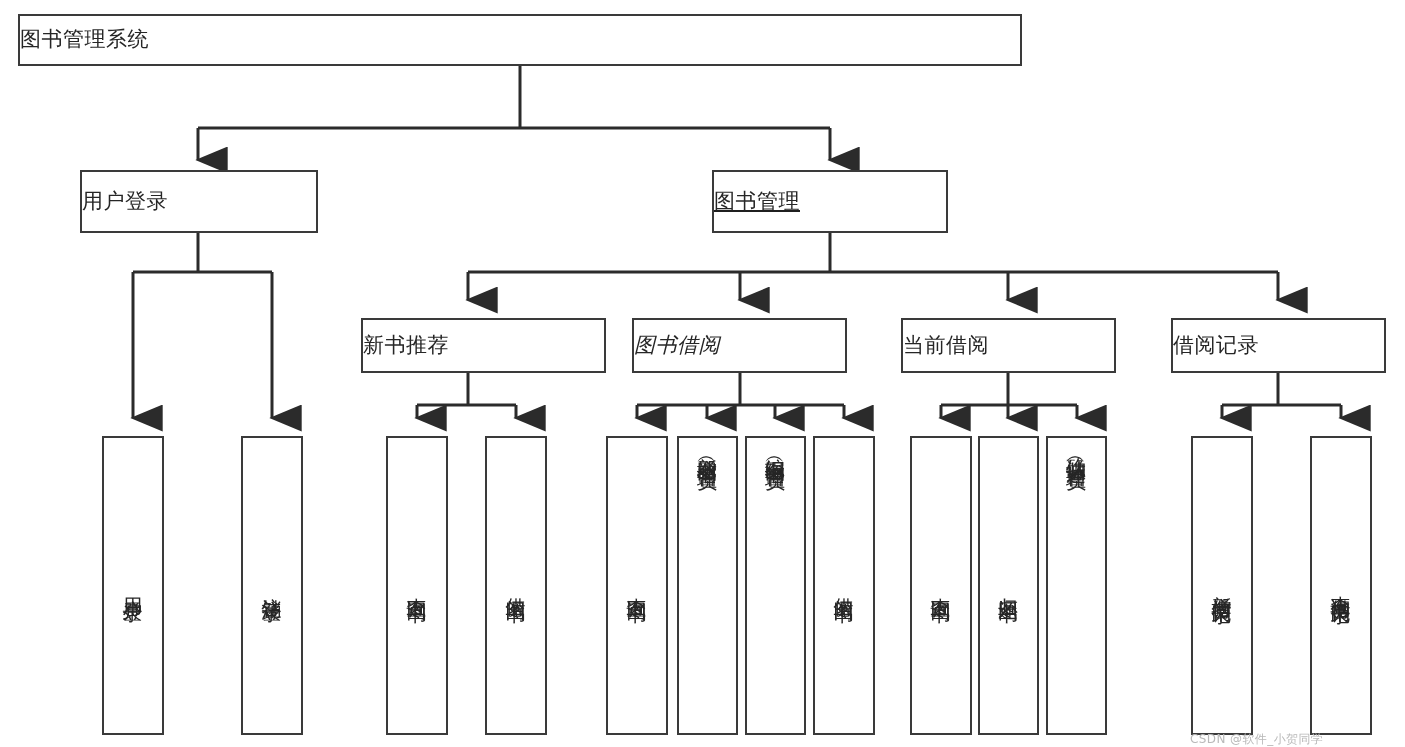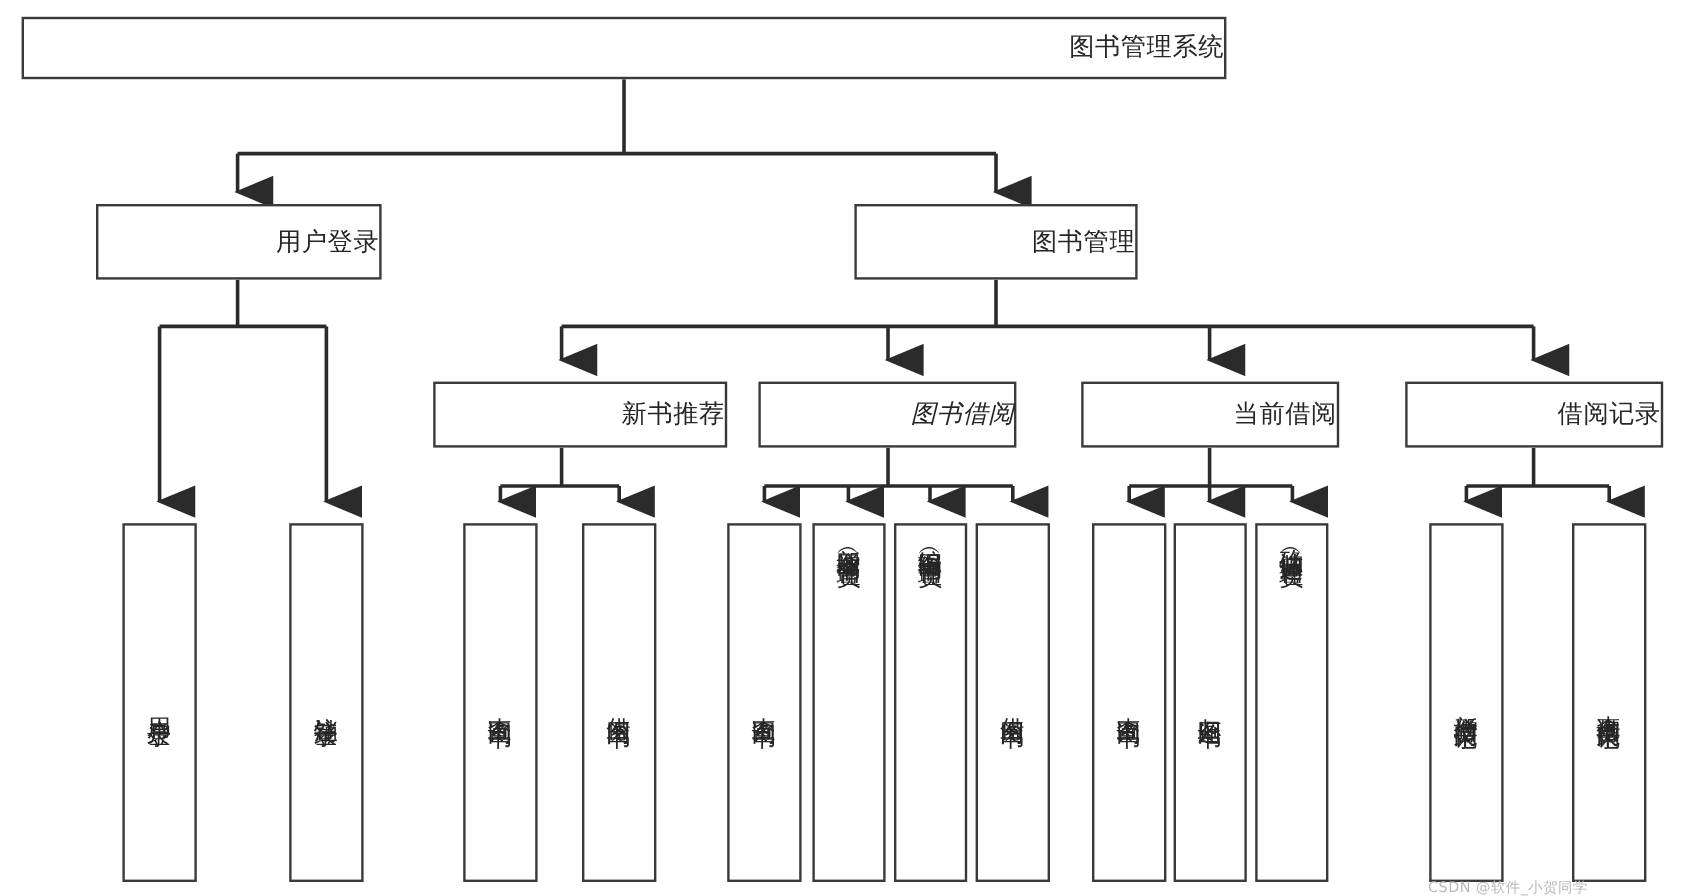--- a/index.html
+++ b/index.html
@@ -21,21 +21,21 @@
     width:1405px; height:747px;
     pointer-events:none;
   }
   .node{
     position:absolute;
     box-sizing:border-box;
     background:#ffffff;
     border:2px solid #3a3a3a;
     display:flex;
     align-items:center;
-    justify-content:flex-end;
+    justify-content:flex-start;
     z-index:2;
   }
   .node .lbl{
     display:block;
     font-size:21px;
     line-height:1.22;
     letter-spacing:0.5px;
     color:#262626;
     white-space:nowrap;
     text-align:center;
@@ -135,21 +135,21 @@
   </svg>
 
   <div class="node h" style="left:18px; top:14px; width:1004px; height:52px;">
     <span class="lbl">图书管理系统</span>
   </div>
 
   <div class="node h" style="left:80px; top:170px; width:238px; height:63px;">
     <span class="lbl">用户登录</span>
   </div>
 
-  <div class="node h" style="left:712px; top:170px; width:236px; height:63px;">
+  <div class="node h" style="left:712px; top:170px; width:236px; height:63px;text-decoration:underline;">
     <span class="lbl">图书管理</span>
   </div>
 
   <div class="node h" style="left:361px; top:318px; width:245px; height:55px;">
     <span class="lbl">新书推荐</span>
   </div>
 
   <div class="node h" style="left:632px; top:318px; width:215px; height:55px;font-style:italic;">
     <span class="lbl">图书借阅</span>
   </div>

